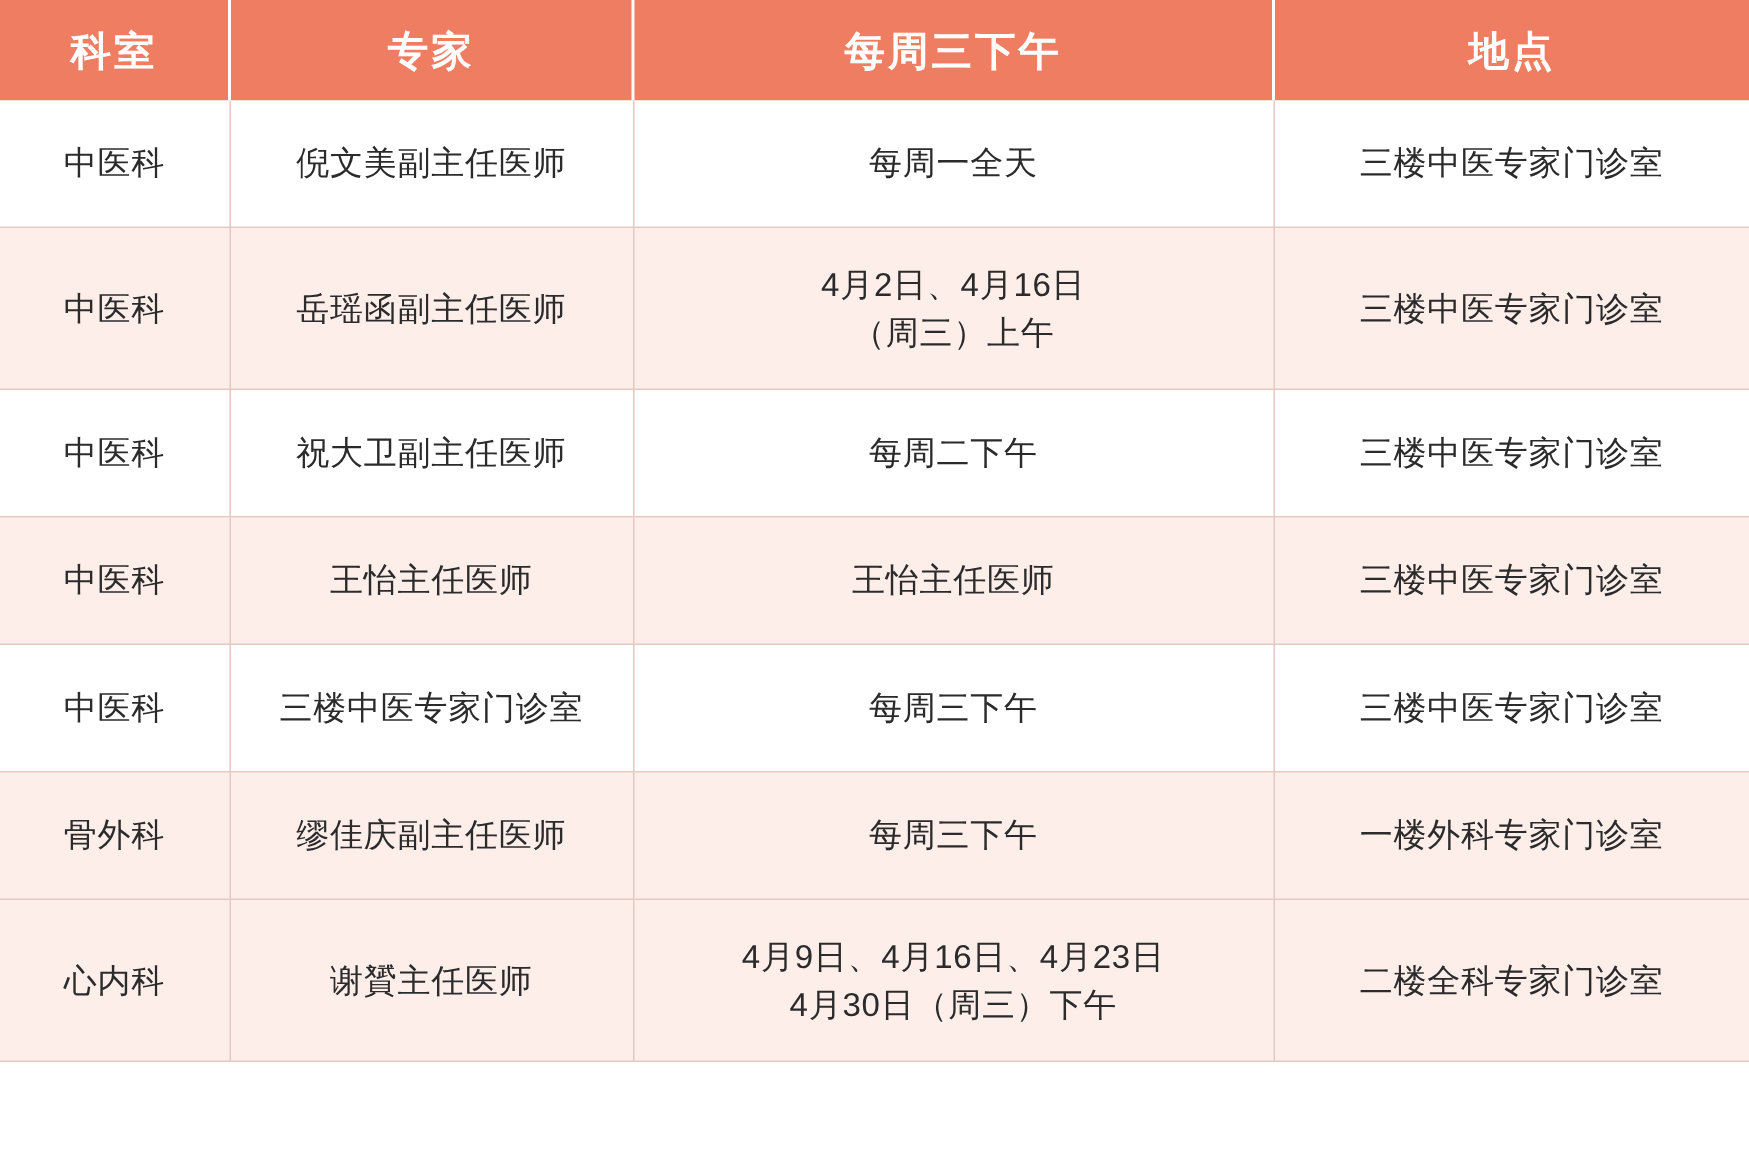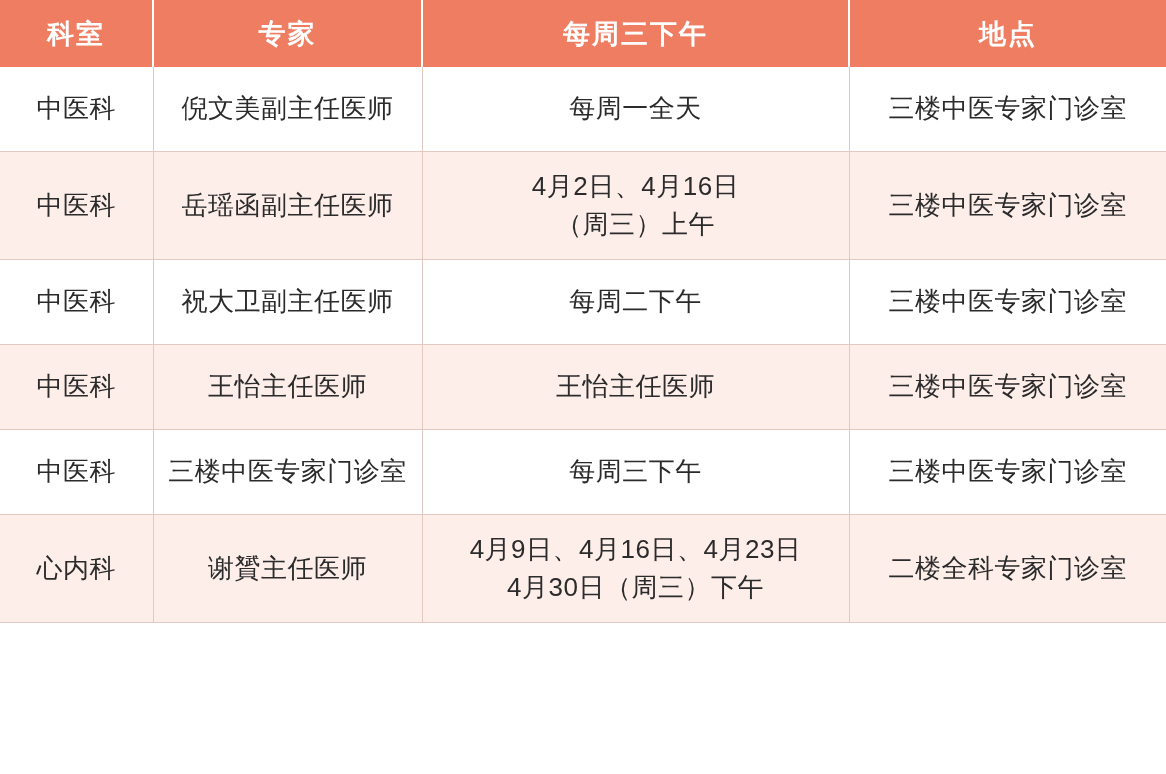--- a/index.html
+++ b/index.html
@@ -32,21 +32,21 @@
     height: 67px;
     text-align: center;
     vertical-align: middle;
     border: none;
     padding: 0 4px;
   }
   thead th.sep {
     border-right: 2px solid #ffffff;
   }
   tbody td {
-    font-size: 26px;
+    font-size: 22px;
     color: #2b2b2b;
     text-align: center;
     vertical-align: middle;
     border-bottom: 1px solid #e3c9c2;
     border-right: 1px solid #e3c9c2;
     padding: 6px 8px;
     line-height: 1.45;
     letter-spacing: 0.5px;
   }
   tbody td:last-child {
@@ -118,20 +118,28 @@
         <td>三楼中医专家门诊室</td>
       </tr>
       <tr class="odd h1">
         <td>中医科</td>
         <td>三楼中医专家门诊室</td>
         <td>
           <span class="cell-line">每周三下午</span>
         </td>
         <td>三楼中医专家门诊室</td>
       </tr>
+      <tr class="even h1">
+        <td>骨外科</td>
+        <td>缪佳庆副主任医师</td>
+        <td>
+          <span class="cell-line">每周三下午</span>
+        </td>
+        <td>一楼外科专家门诊室</td>
+      </tr>
       <tr class="even h2">
         <td>心内科</td>
         <td>谢贇主任医师</td>
         <td>
           <span class="cell-line">4月9日、4月16日、4月23日</span>
           <span class="cell-line">4月30日（周三）下午</span>
         </td>
         <td>二楼全科专家门诊室</td>
       </tr>
     </tbody>

